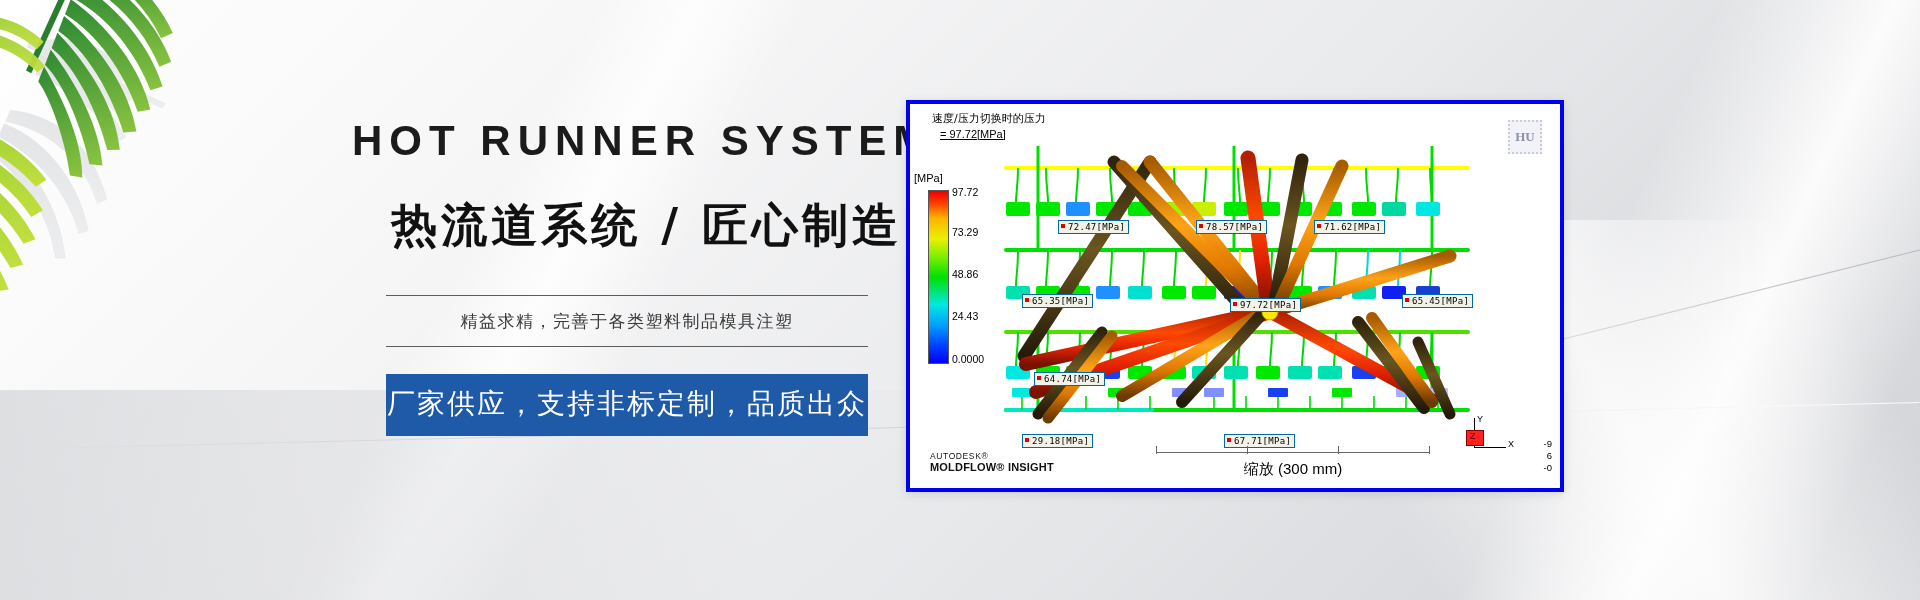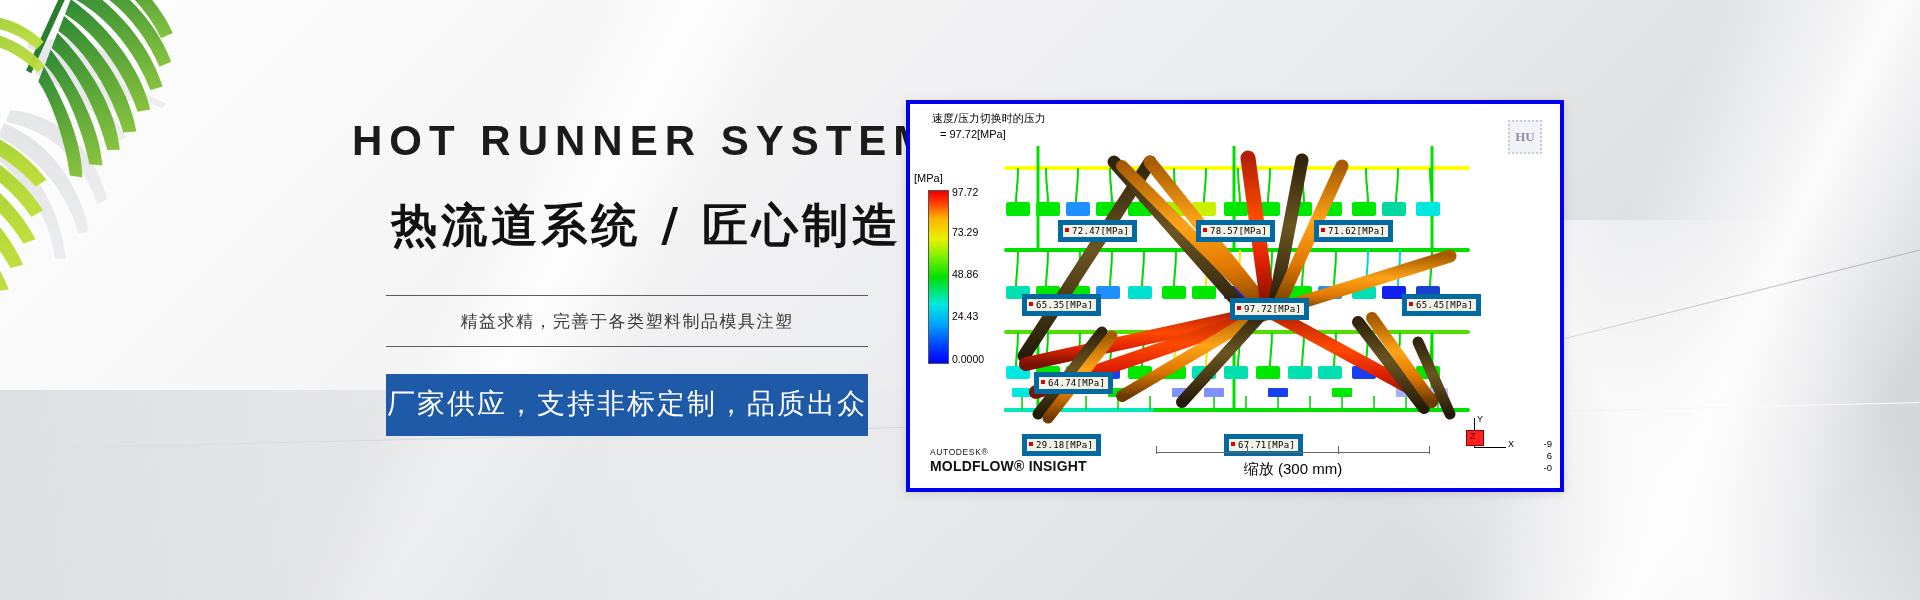--- a/index.html
+++ b/index.html
@@ -66,49 +66,49 @@
   .mf{
     position:absolute;left:906px;top:100px;width:658px;height:392px;
     border:4px solid #0000ee;background:#ffffff;box-sizing:border-box;
     box-shadow:0 2px 10px rgba(0,0,0,.12);
   }
   .mf-inner{position:absolute;inset:0;overflow:hidden;}
   .mf-title{
     position:absolute;left:22px;top:8px;font-size:11px;color:#000;line-height:1.35;
     font-family:"DejaVu Sans","Liberation Sans",sans-serif;white-space:nowrap;
   }
-  .mf-title .l2{padding-left:8px;font-family:"Liberation Sans",sans-serif;}
+  .mf-title .l2{padding-left:8px;font-family:"Liberation Sans",sans-serif;text-decoration:underline;}
   .mf-unit{position:absolute;left:4px;top:68px;font-size:11px;color:#000;
     font-family:"Liberation Sans",sans-serif;}
   .cbar{
     position:absolute;left:18px;top:86px;width:19px;height:172px;
     border:1px solid #555;
     background:linear-gradient(to top,#0000ff 0%,#0040ff 10%,#00a0ff 22%,#00e8e0 34%,#00e000 50%,#7ff000 62%,#e8f000 72%,#ffb400 84%,#ff3000 94%,#ee0000 100%);
   }
   .cbar-lbl{position:absolute;font-size:10.5px;color:#000;font-family:"Liberation Sans",sans-serif;white-space:nowrap;}
   .mf-logo{position:absolute;left:20px;bottom:14px;line-height:1.15;}
   .mf-logo .a1{font-size:8.5px;letter-spacing:.6px;color:#111;font-family:"Liberation Sans",sans-serif;margin-top:22px;}
-  .mf-logo .a2{font-size:14px;font-weight:bold;letter-spacing:.2px;color:#111;font-family:"Liberation Sans",sans-serif;}
+  .mf-logo .a2{font-size:11px;font-weight:bold;letter-spacing:.2px;color:#111;font-family:"Liberation Sans",sans-serif;}
   .scale{position:absolute;left:246px;bottom:28px;width:274px;height:16px;}
   .scale .line{position:absolute;left:0;top:8px;width:100%;height:1px;background:#666;}
   .scale .tk{position:absolute;top:2px;width:1px;height:8px;background:#666;}
   .scale-txt{position:absolute;left:246px;bottom:9px;width:274px;text-align:center;
     font-size:15px;color:#000;font-family:Liberation Sans, sans-serif;}
   .triad{position:absolute;right:40px;bottom:30px;width:54px;height:48px;}
   .triad .ax{position:absolute;background:#000;}
   .triad .ayl,.triad .axl,.triad .azl{position:absolute;font-size:9px;color:#000;font-family:"Liberation Sans",sans-serif;}
   .triad .zbox{position:absolute;left:0;top:20px;width:16px;height:14px;background:#ff2020;border:1px solid #800;}
   .coords{position:absolute;right:8px;bottom:14px;font-size:9.5px;color:#000;text-align:right;
     line-height:1.25;font-family:"Liberation Sans",sans-serif;}
   .wm{position:absolute;right:18px;top:16px;width:30px;height:30px;
     border:2px dotted #c9cbd6;background:#f2f3f8;color:#8d90a8;font-size:13px;font-weight:bold;
     display:flex;align-items:center;justify-content:center;font-family:"Liberation Serif",serif;}
   .mf-canvas{position:absolute;left:92px;top:42px;width:470px;height:300px;}
   .dlabel{
-    position:absolute;background:#f2f2e8;border:5px solid #0369a1;
+    position:absolute;background:#f2f2e8;border:1px solid #0369a1;
     font-size:9px;color:#000;padding:1px 3px 1px 9px;white-space:nowrap;
     font-family:"DejaVu Sans Mono","Liberation Mono",monospace;letter-spacing:.3px;
   }
   .dlabel::before{content:"";position:absolute;left:2px;top:3px;width:4px;height:4px;background:#e00000;}
 </style>
 </head>
 <body>
 
 <div class="banner">
 

